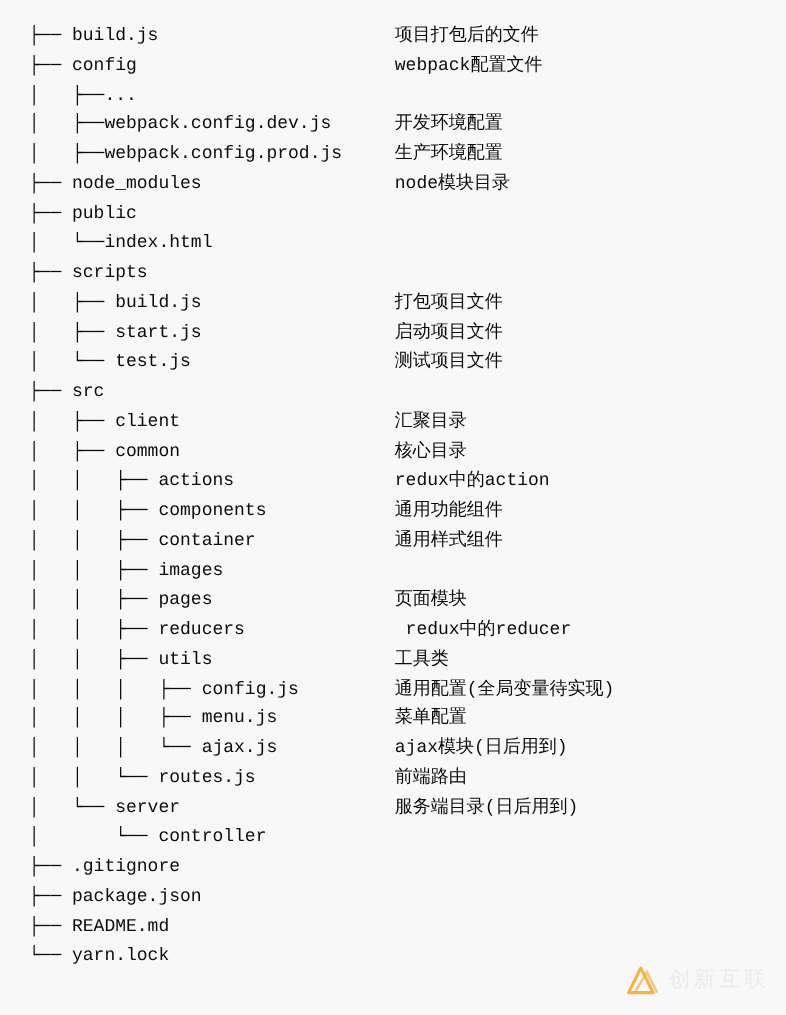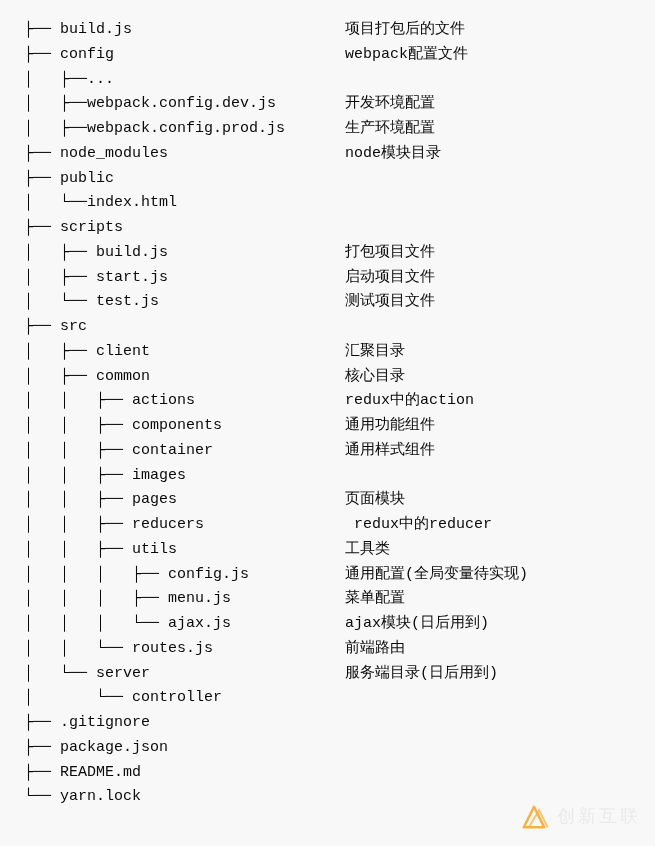--- a/index.html
+++ b/index.html
@@ -17,21 +17,20 @@
       color: #0a0a0a;
       padding: 18px 0 18px 24px;
       position: relative;
       overflow: hidden;
     }
     .tree {
       white-space: pre;
     }
     .row {
       display: flex;
-      gap: 16px;
     }
     .tree-col {
       display: inline-block;
       width: 305px;
       flex-shrink: 0;
     }
     .desc-col {
       display: inline-block;
     }
     .watermark {

